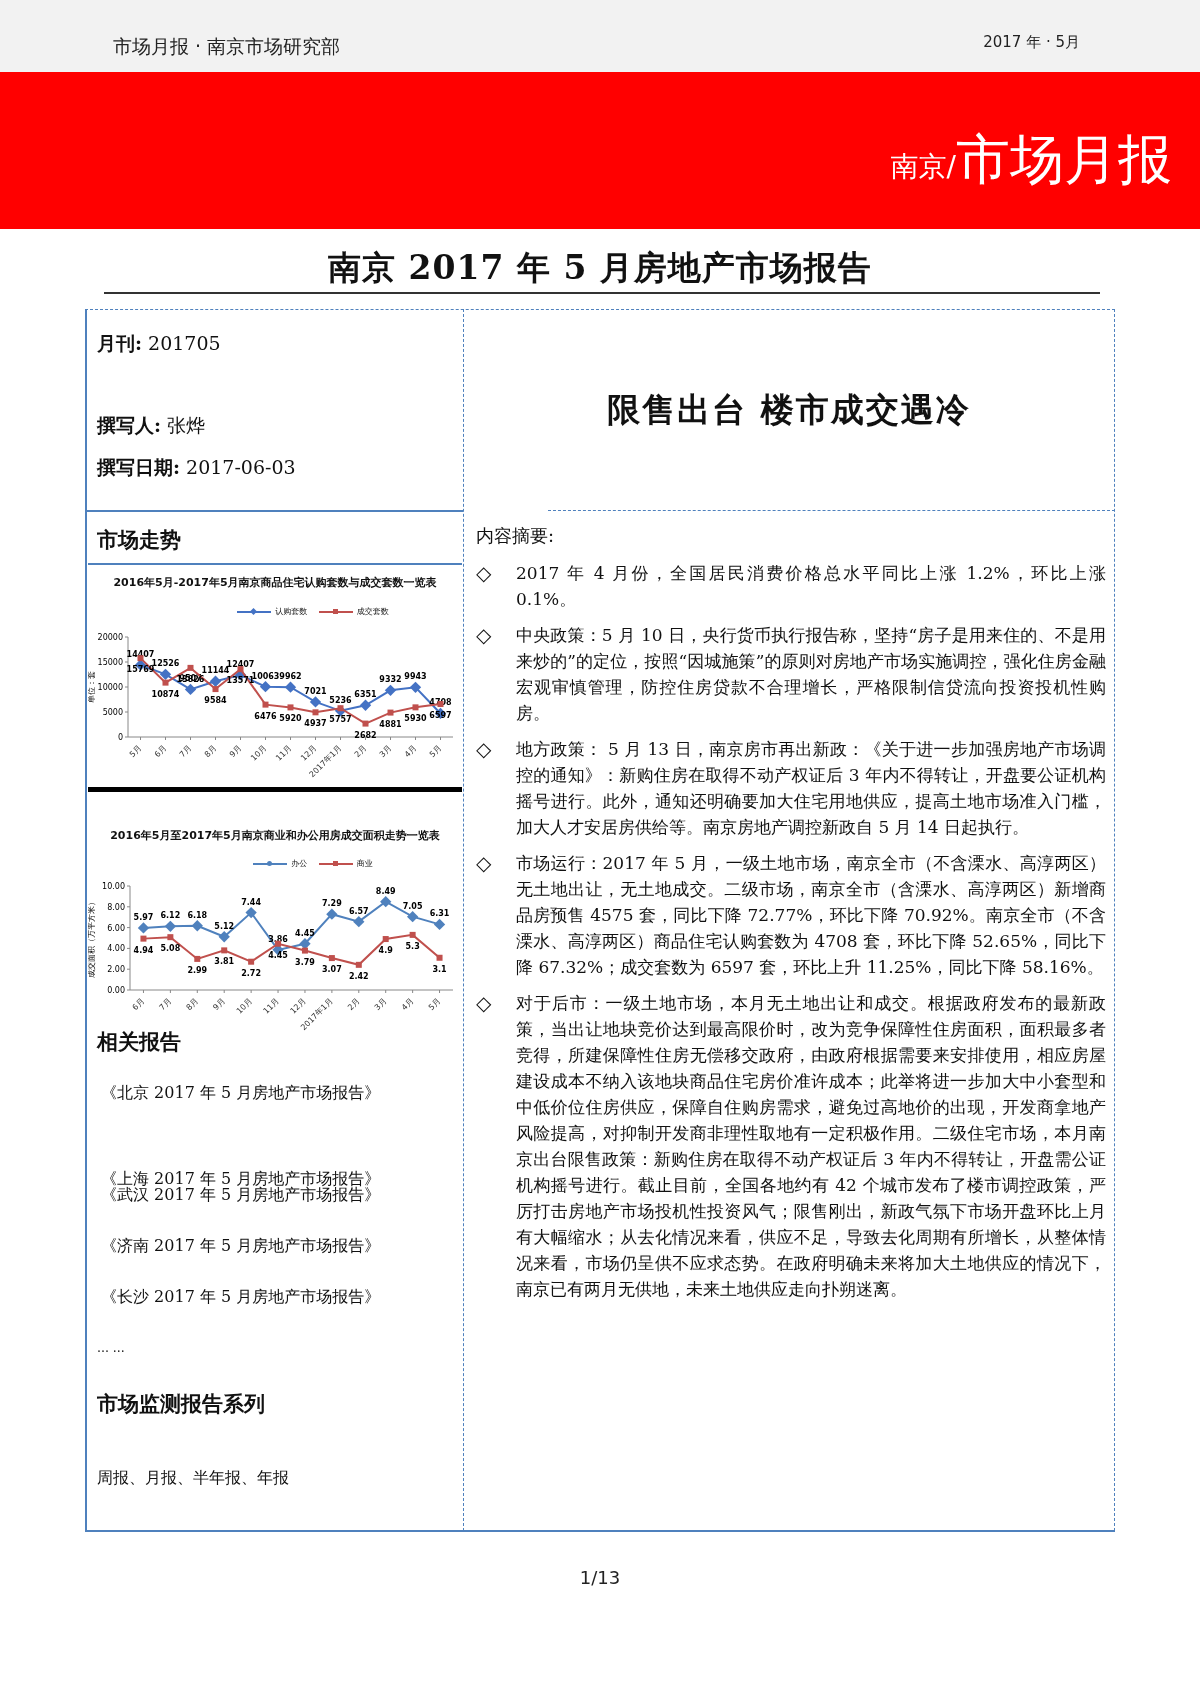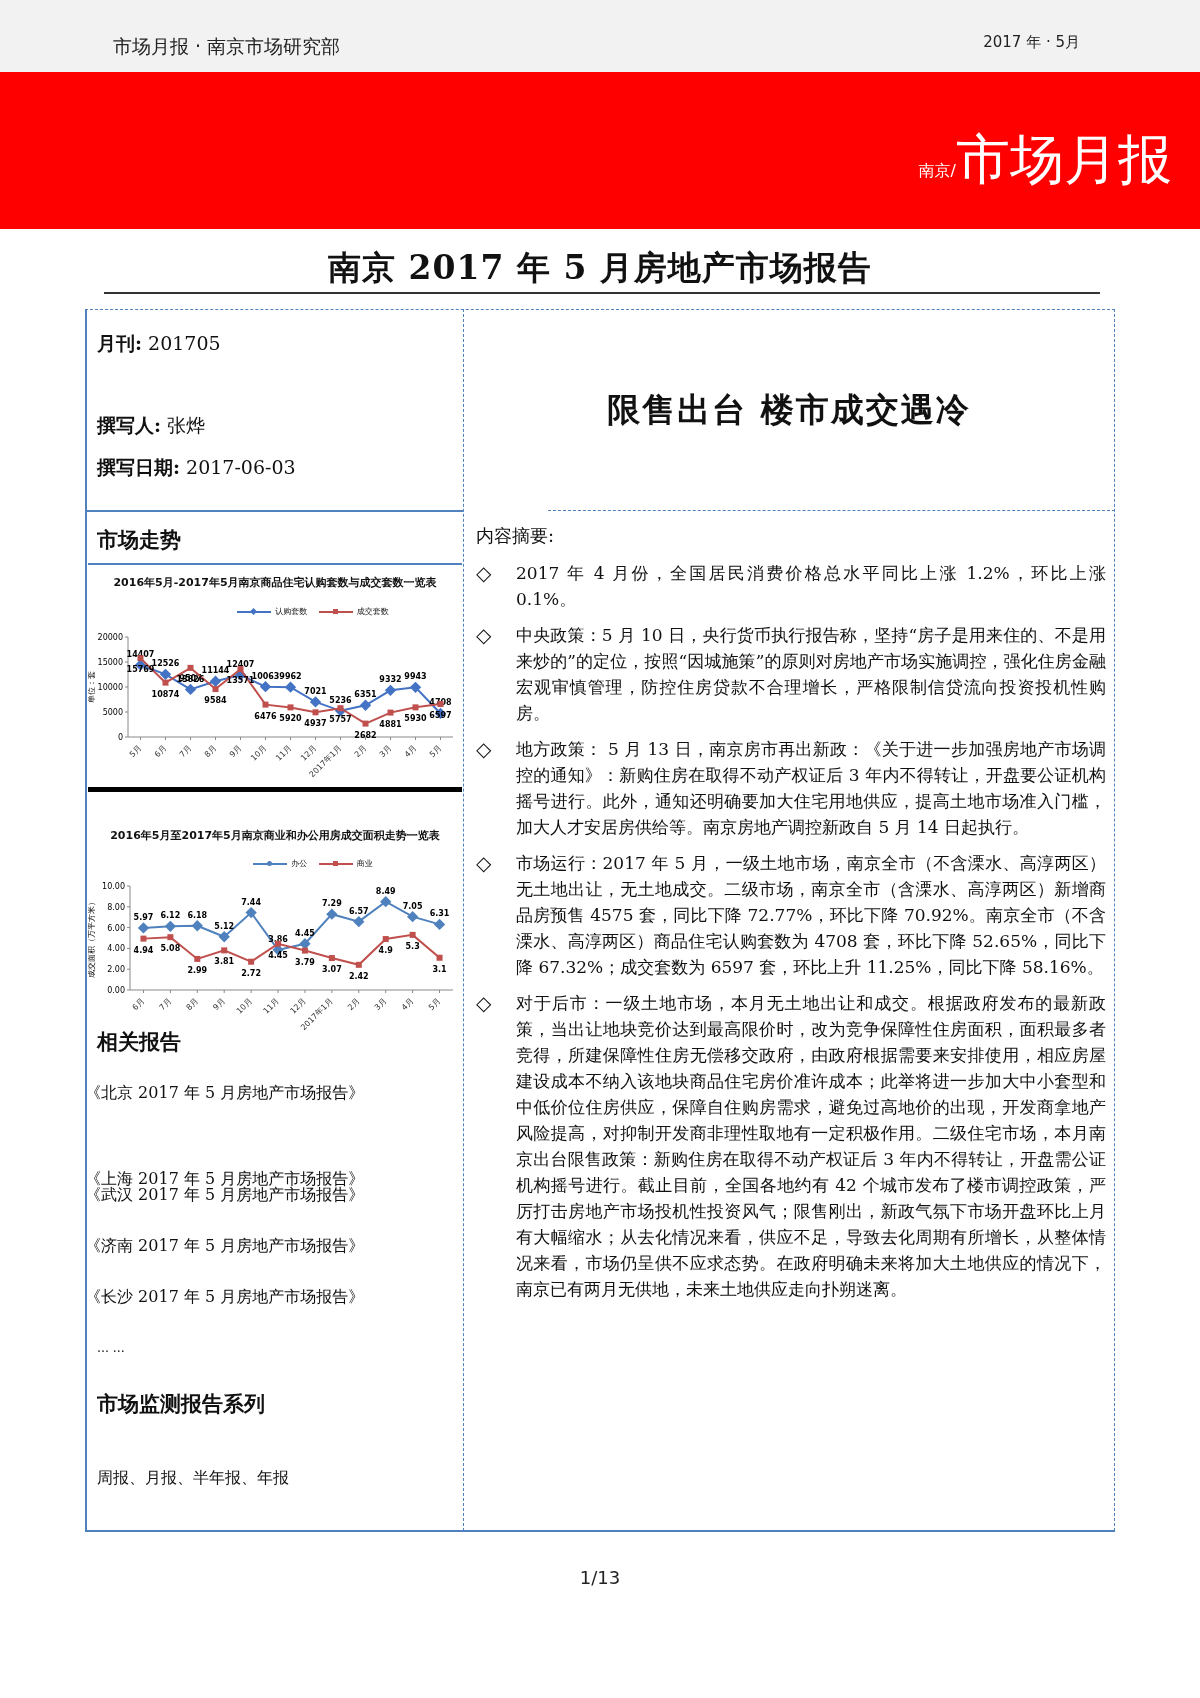--- a/index.html
+++ b/index.html
@@ -2,21 +2,21 @@
 <html><head>
 <meta charset="utf-8">
 <style>
   html, body { margin:0; padding:0; background:#ffffff; }
   body { width:1200px; height:1698px; position:relative; overflow:hidden; font-family:"DejaVu Serif", serif; color:#111; }
   .topbar { position:absolute; left:0; top:0; width:1200px; height:72px; background:#f2f2f2; }
   .topbar .left { position:absolute; left:113px; top:34px; font-family:"DejaVu Sans", sans-serif; font-size:19px; color:#222; }
   .topbar .right { position:absolute; right:120px; top:33px; font-family:"DejaVu Sans", sans-serif; font-size:15px; color:#222; }
   .banner { position:absolute; left:0; top:72px; width:1200px; height:157px; background:#ff0000; }
   .banner .brand { position:absolute; right:28px; top:52px; color:#fff; font-family:"DejaVu Sans", sans-serif; white-space:nowrap; }
-  .banner .brand .small { font-size:16px; vertical-align:2px; }
+  .banner .brand .small { font-size:28px; vertical-align:2px; }
   .banner .brand .big { font-size:54px; font-weight:300;margin-top:48px; }
   .doc-title { position:absolute; left:0; width:1200px; top:246px; text-align:center; font-size:33px; font-weight:bold; letter-spacing:1px; }
   .title-rule { position:absolute; left:104px; width:996px; top:292px; border-top:2px solid #333; }
   .frame { position:absolute; left:85px; top:309px; width:1030px; height:1222px; border:1px dashed #4f81bd; box-sizing:border-box; }
   .frame .solid-left { position:absolute; left:-1px; top:-1px; bottom:-1px; border-left:2px solid #4f81bd; }
   .frame .solid-bottom { position:absolute; left:-1px; right:-1px; bottom:-2px; border-bottom:2px solid #4f81bd; }
   .vdiv { position:absolute; left:463px; top:309px; height:1222px; border-left:1px dashed #4f81bd; }
   .hdiv1 { position:absolute; left:85px; width:1030px; top:510px; border-top:2px solid #4f81bd; }
   .hdiv1b { position:absolute; left:548px; width:567px; top:510px; border-top:1px dashed #4f81bd; height:0; }
   .meta-label { font-weight:bold; }
@@ -25,21 +25,21 @@
   .sec-title { position:absolute; left:97px; font-size:21px; font-weight:bold; }
   .chart-box { position:absolute; left:88px; width:374px; }
   .chart-box.c1 { top:565px; height:222px; border-bottom:5px solid #000000; }
   .chart-box.c2 { top:814px; height:225px;margin-top:8px; }
   .sep2 { position:absolute; left:88px; width:374px; top:563px; border-top:2px solid #4f81bd; }
   .chart-title { position:absolute; left:0; width:374px; text-align:center; font-family:"DejaVu Sans", sans-serif; font-weight:bold; font-size:11px; line-height:15px; }
   .legend { position:absolute; left:0; width:446px; text-align:center; font-family:"DejaVu Sans", sans-serif; font-size:8px; }
   .legend .sw { display:inline-block; width:34px; height:0; border-top:2px solid; vertical-align:middle; margin:0 4px; position:relative; }
   .legend .sw i { position:absolute; left:14px; top:-4px; width:5px; height:5px; }
   svg text { font-family:"DejaVu Sans", sans-serif; }
-  .related { position:absolute; left:85px; font-size:16px; }
+  .related { position:absolute; left:101px; font-size:16px; }
   .summary-label { position:absolute; left:476px; top:524px; font-size:18px; }
   .bullets { position:absolute; left:476px; top:560px; width:630px; }
   .bullet { position:relative; padding-left:40px; font-size:17px; line-height:26px; margin-bottom:10px; text-align:justify; }
   .bullet .mark { position:absolute; left:0; top:0; font-size:20px; }
   .page-num { position:absolute; left:0; width:1200px; top:1567px; text-align:center; font-family:"DejaVu Sans", sans-serif; font-size:18px; color:#222; }
 </style>
 </head>
 <body>
 
 <div class="topbar">

